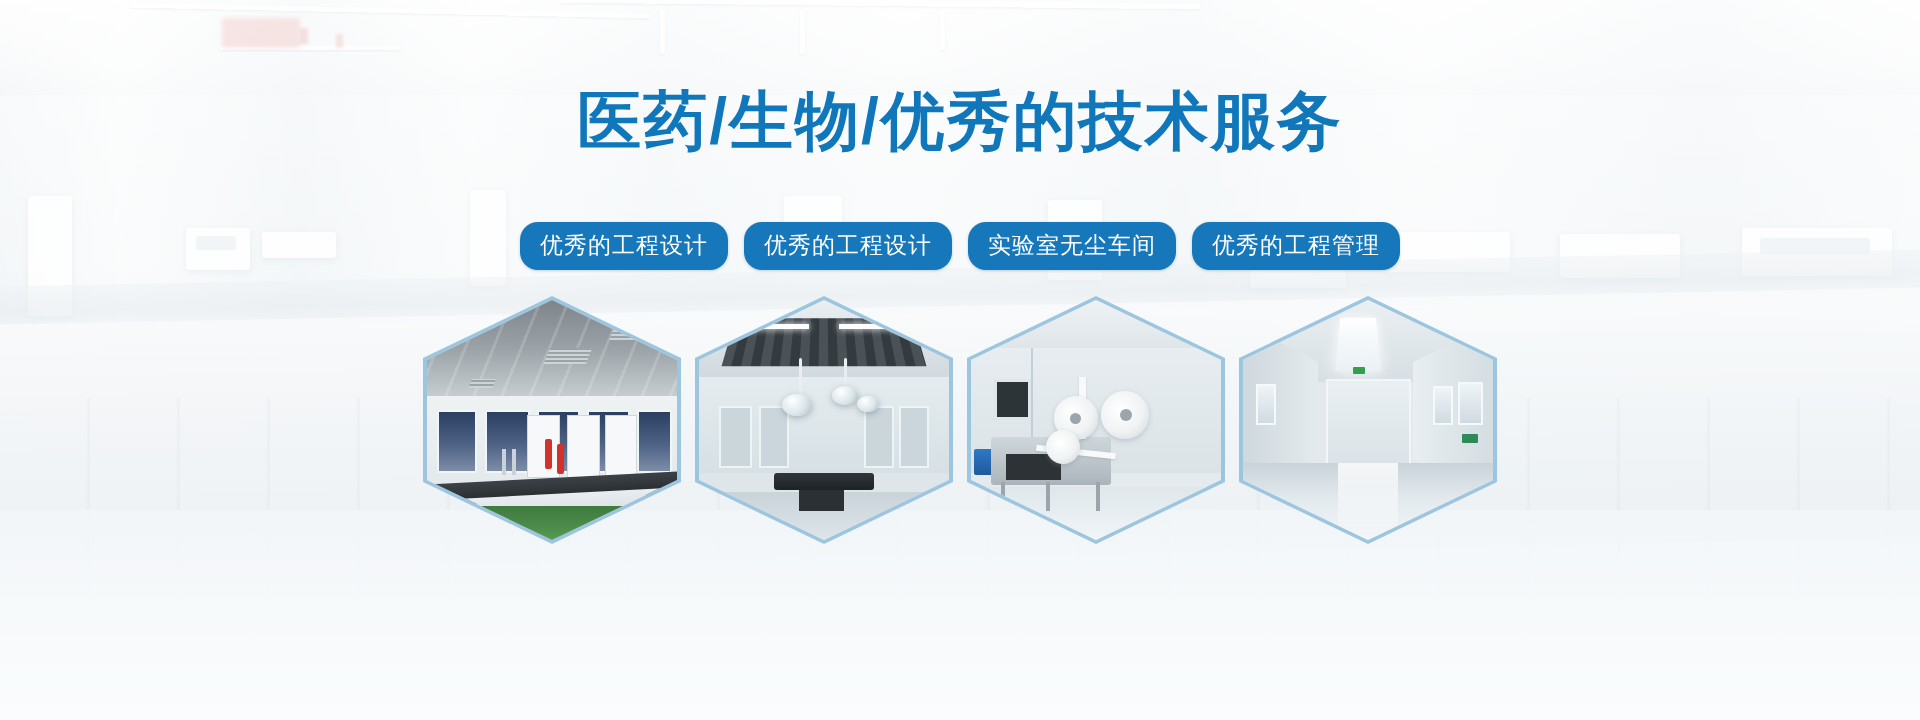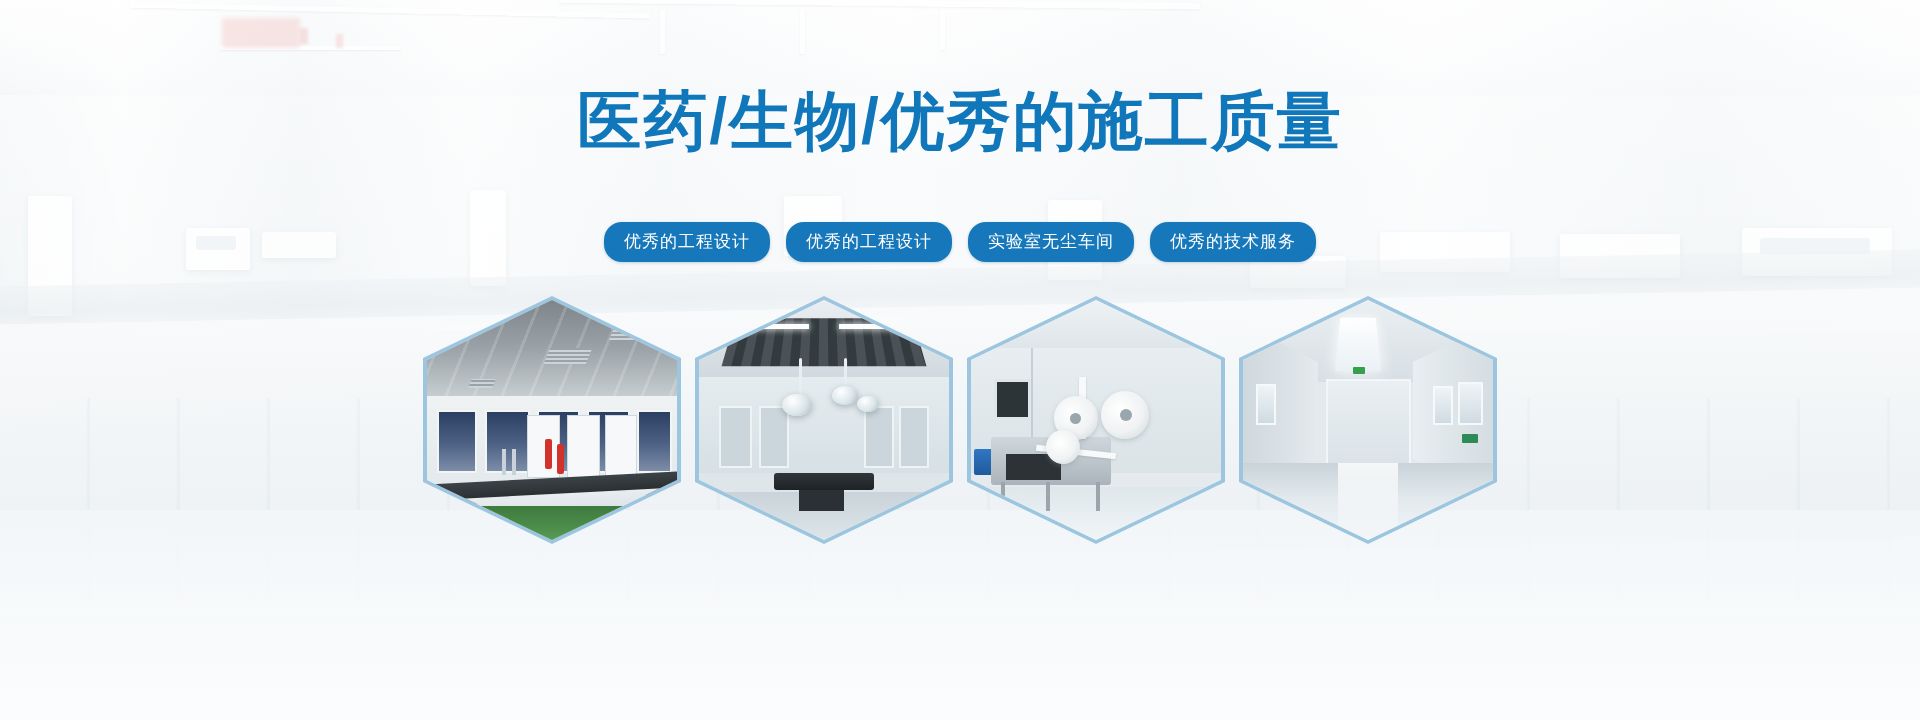--- a/index.html
+++ b/index.html
@@ -126,21 +126,21 @@
     white-space:nowrap;
   }
 
   .badges {
     position:absolute; top:222px; left:0; width:100%;
     display:flex; justify-content:center; align-items:center; gap:16px;
   }
   .badge {
     background:#1678bb;
     color:#ffffff;
-    font-size:17px;
+    font-size:23px;
     letter-spacing:1px;
     padding:8px 20px 9px;
     border-radius:18px;
     white-space:nowrap;
     box-shadow:0 1px 3px rgba(20,90,140,.25);
   }
 
   
   .hexes {
     position:absolute;
@@ -324,28 +324,28 @@
 
     <div class="bg-bench"></div>
     <div class="bg-bench2"></div>
     <div class="bg-cabinets"></div>
     <div class="bg-floor"></div>
     <div class="bg-veil"></div>
   </div>
 
   <div class="content">
 
-    <div class="title">医药/生物/优秀的施工质量</div>
+    <div class="title">医药/生物/优秀的技术服务</div>
 
 
     <div class="badges">
       <div class="badge">优秀的工程设计</div>
       <div class="badge">优秀的工程设计</div>
       <div class="badge">实验室无尘车间</div>
-      <div class="badge">优秀的技术服务</div>
+      <div class="badge">优秀的工程管理</div>
     </div>
 
     <div class="hexes">
 
       <div class="hex-wrap">
         <div class="hex-border"></div>
         <div class="hex-img">
           <div class="s1">
             <div class="ceil"></div>
               <div class="ceilgrid"></div>

